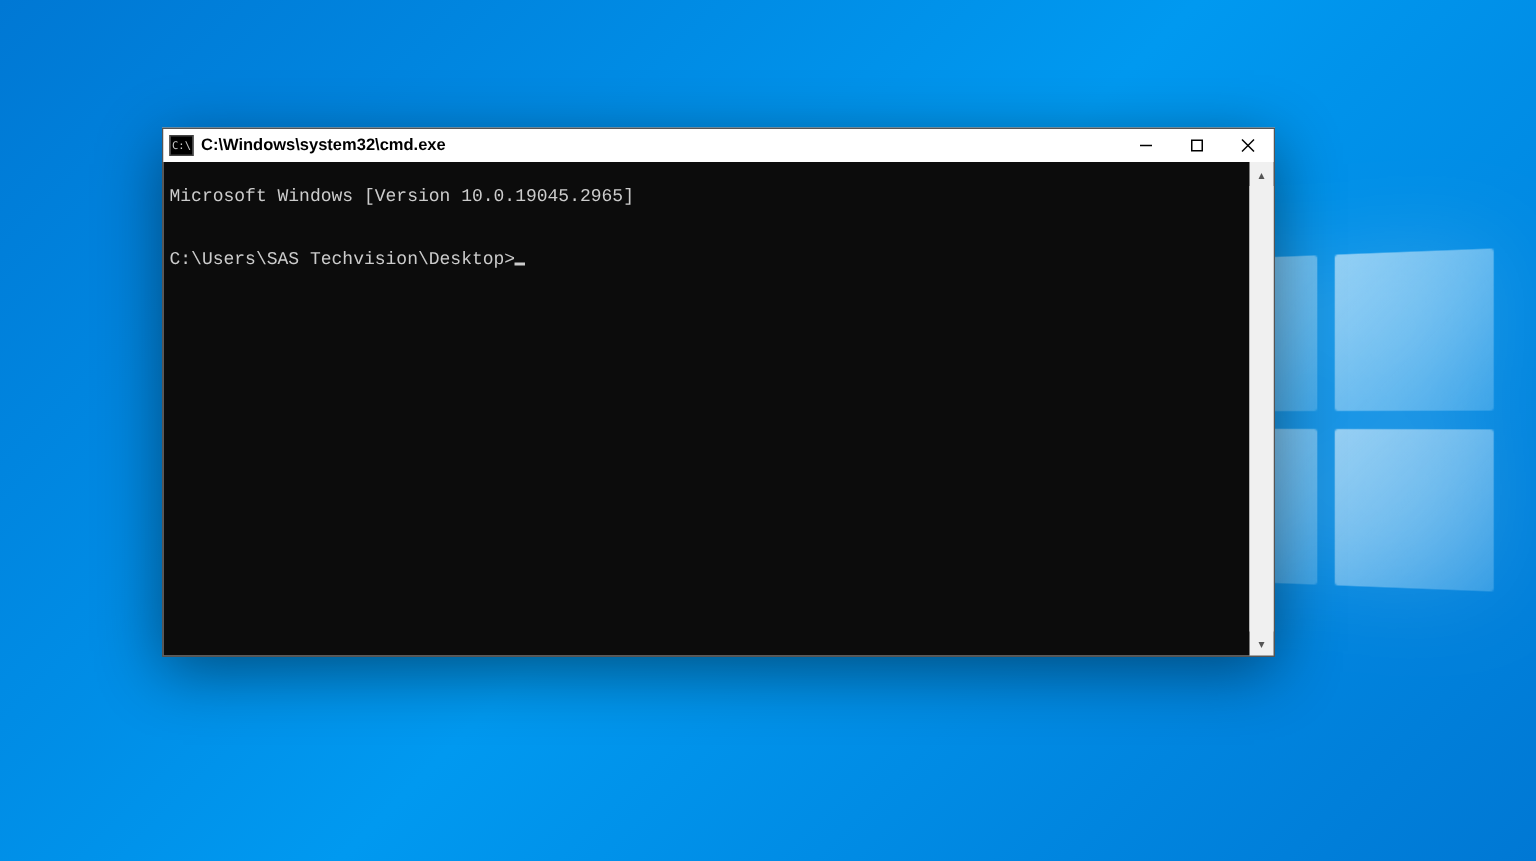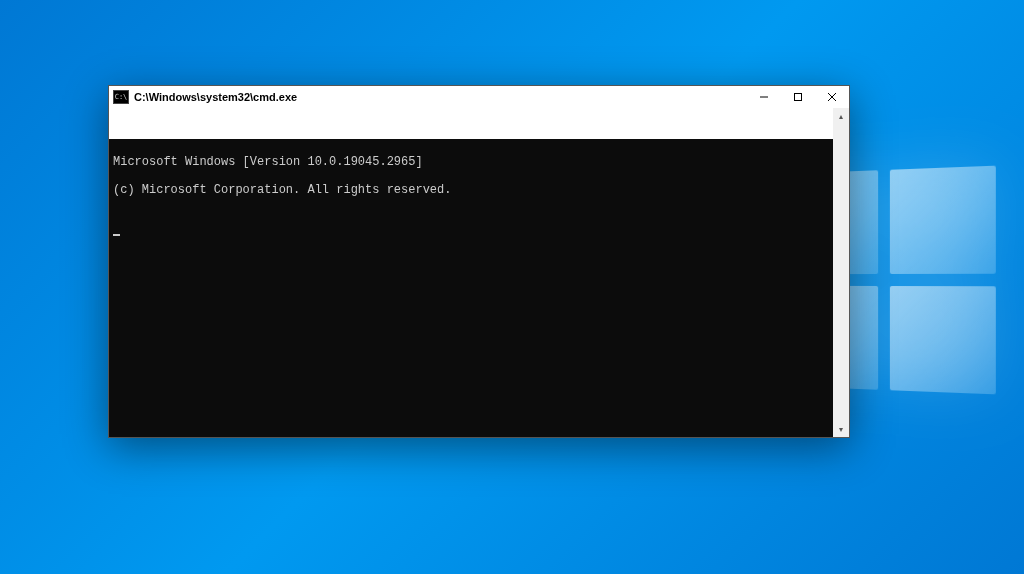--- a/index.html
+++ b/index.html
@@ -81,21 +81,20 @@
       flex: 1;
       background: #0c0c0c;
       color: #cccccc;
       font-family: Consolas, "Courier New", monospace;
       font-size: 12px;
       line-height: 14px;
       padding: 2px 4px;
       position: relative;
       white-space: pre;
       overflow: hidden;
-      margin-top: 31px;
     }
     .terminal-body .line { display: block; }
     .cursor {
       display: inline-block;
       width: 7px;
       height: 2px;
       background: #cccccc;
       vertical-align: baseline;
       margin-left: 0;
       position: relative;
@@ -150,23 +149,22 @@
     <div class="win-btn close">
       <svg viewBox="0 0 10 10">
           <line x1="1" y1="1" x2="9" y2="9" stroke="currentColor" stroke-width="1"></line>
           <line x1="9" y1="1" x2="1" y2="9" stroke="currentColor" stroke-width="1"></line>
         </svg>
     </div>
   </div>
 
   <div class="terminal-body">
 <span class="line">Microsoft Windows [Version 10.0.19045.2965]</span>
-<span class="line">(c) Microsoft Corporation. All rights reserved.</span>
 <span class="line"></span>
-<span class="cursor"></span>
+<span>C:\Users\SAS Techvision\Desktop&gt;</span><span class="cursor"></span>
   </div>
 
   <div class="scrollbar">
     <div class="scroll-arrow">▴</div>
     <div class="scroll-track"></div>
     <div class="scroll-arrow">▾</div>
   </div>
 
 </div>
 

